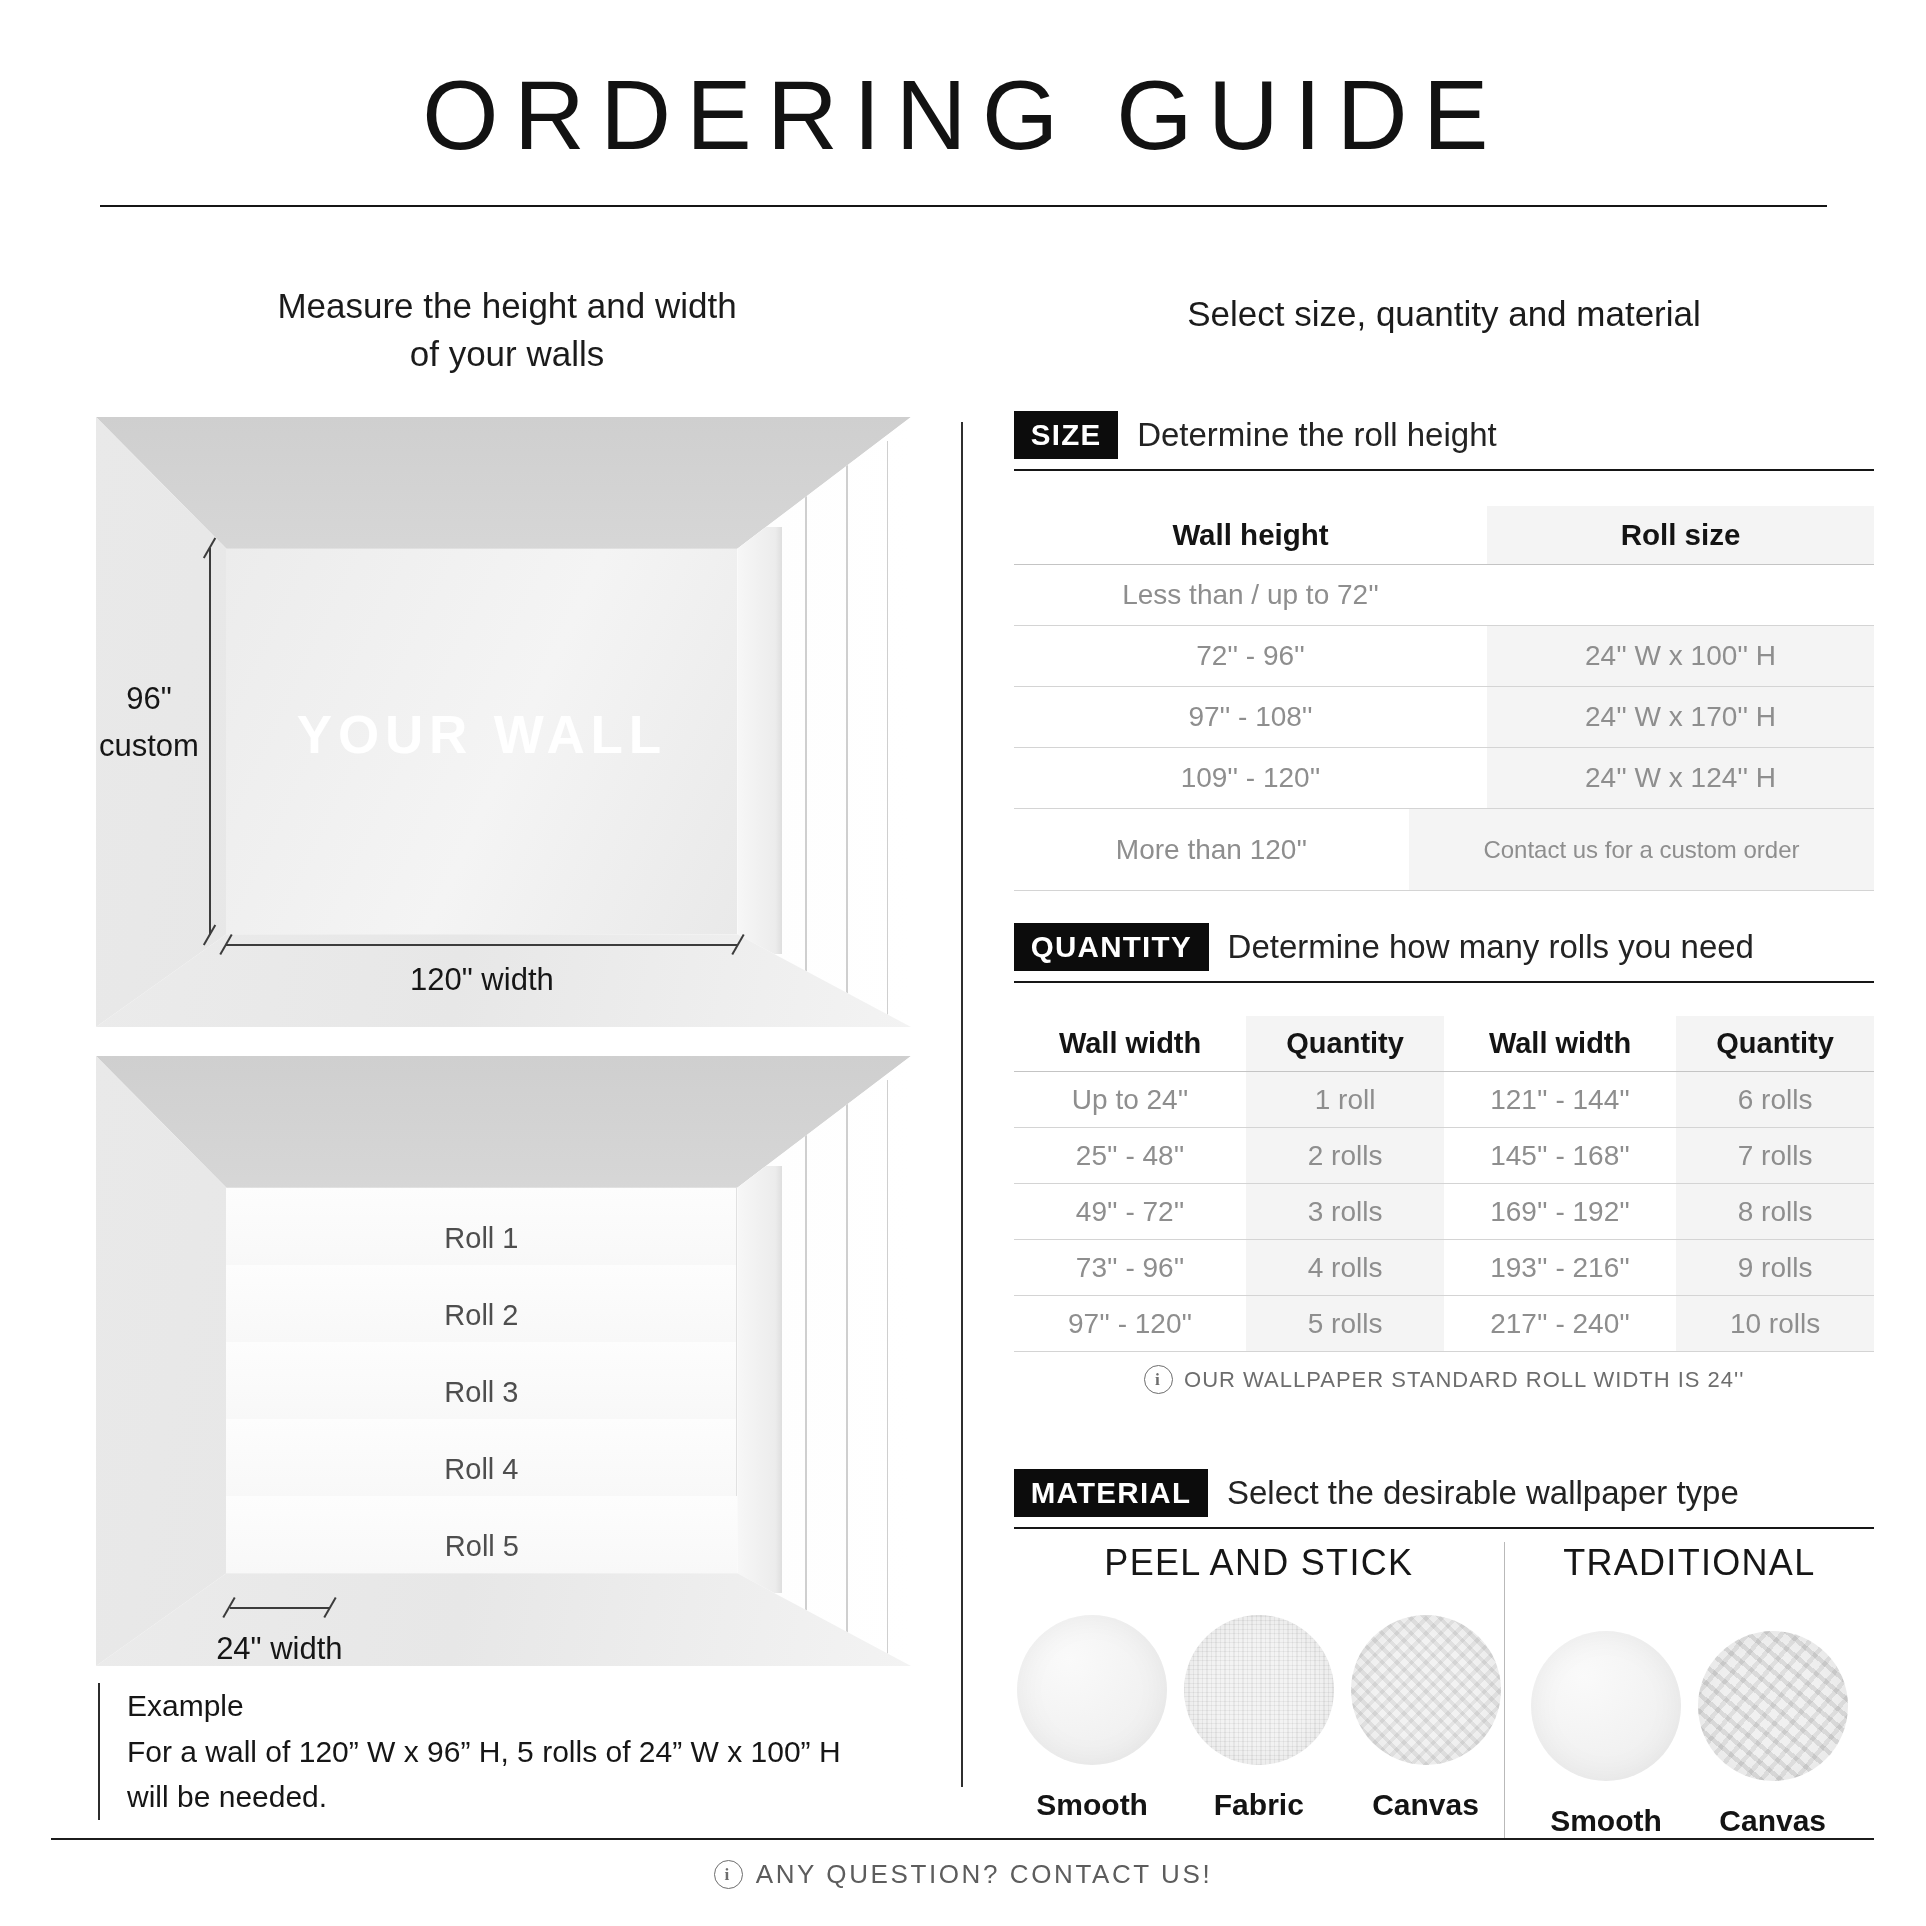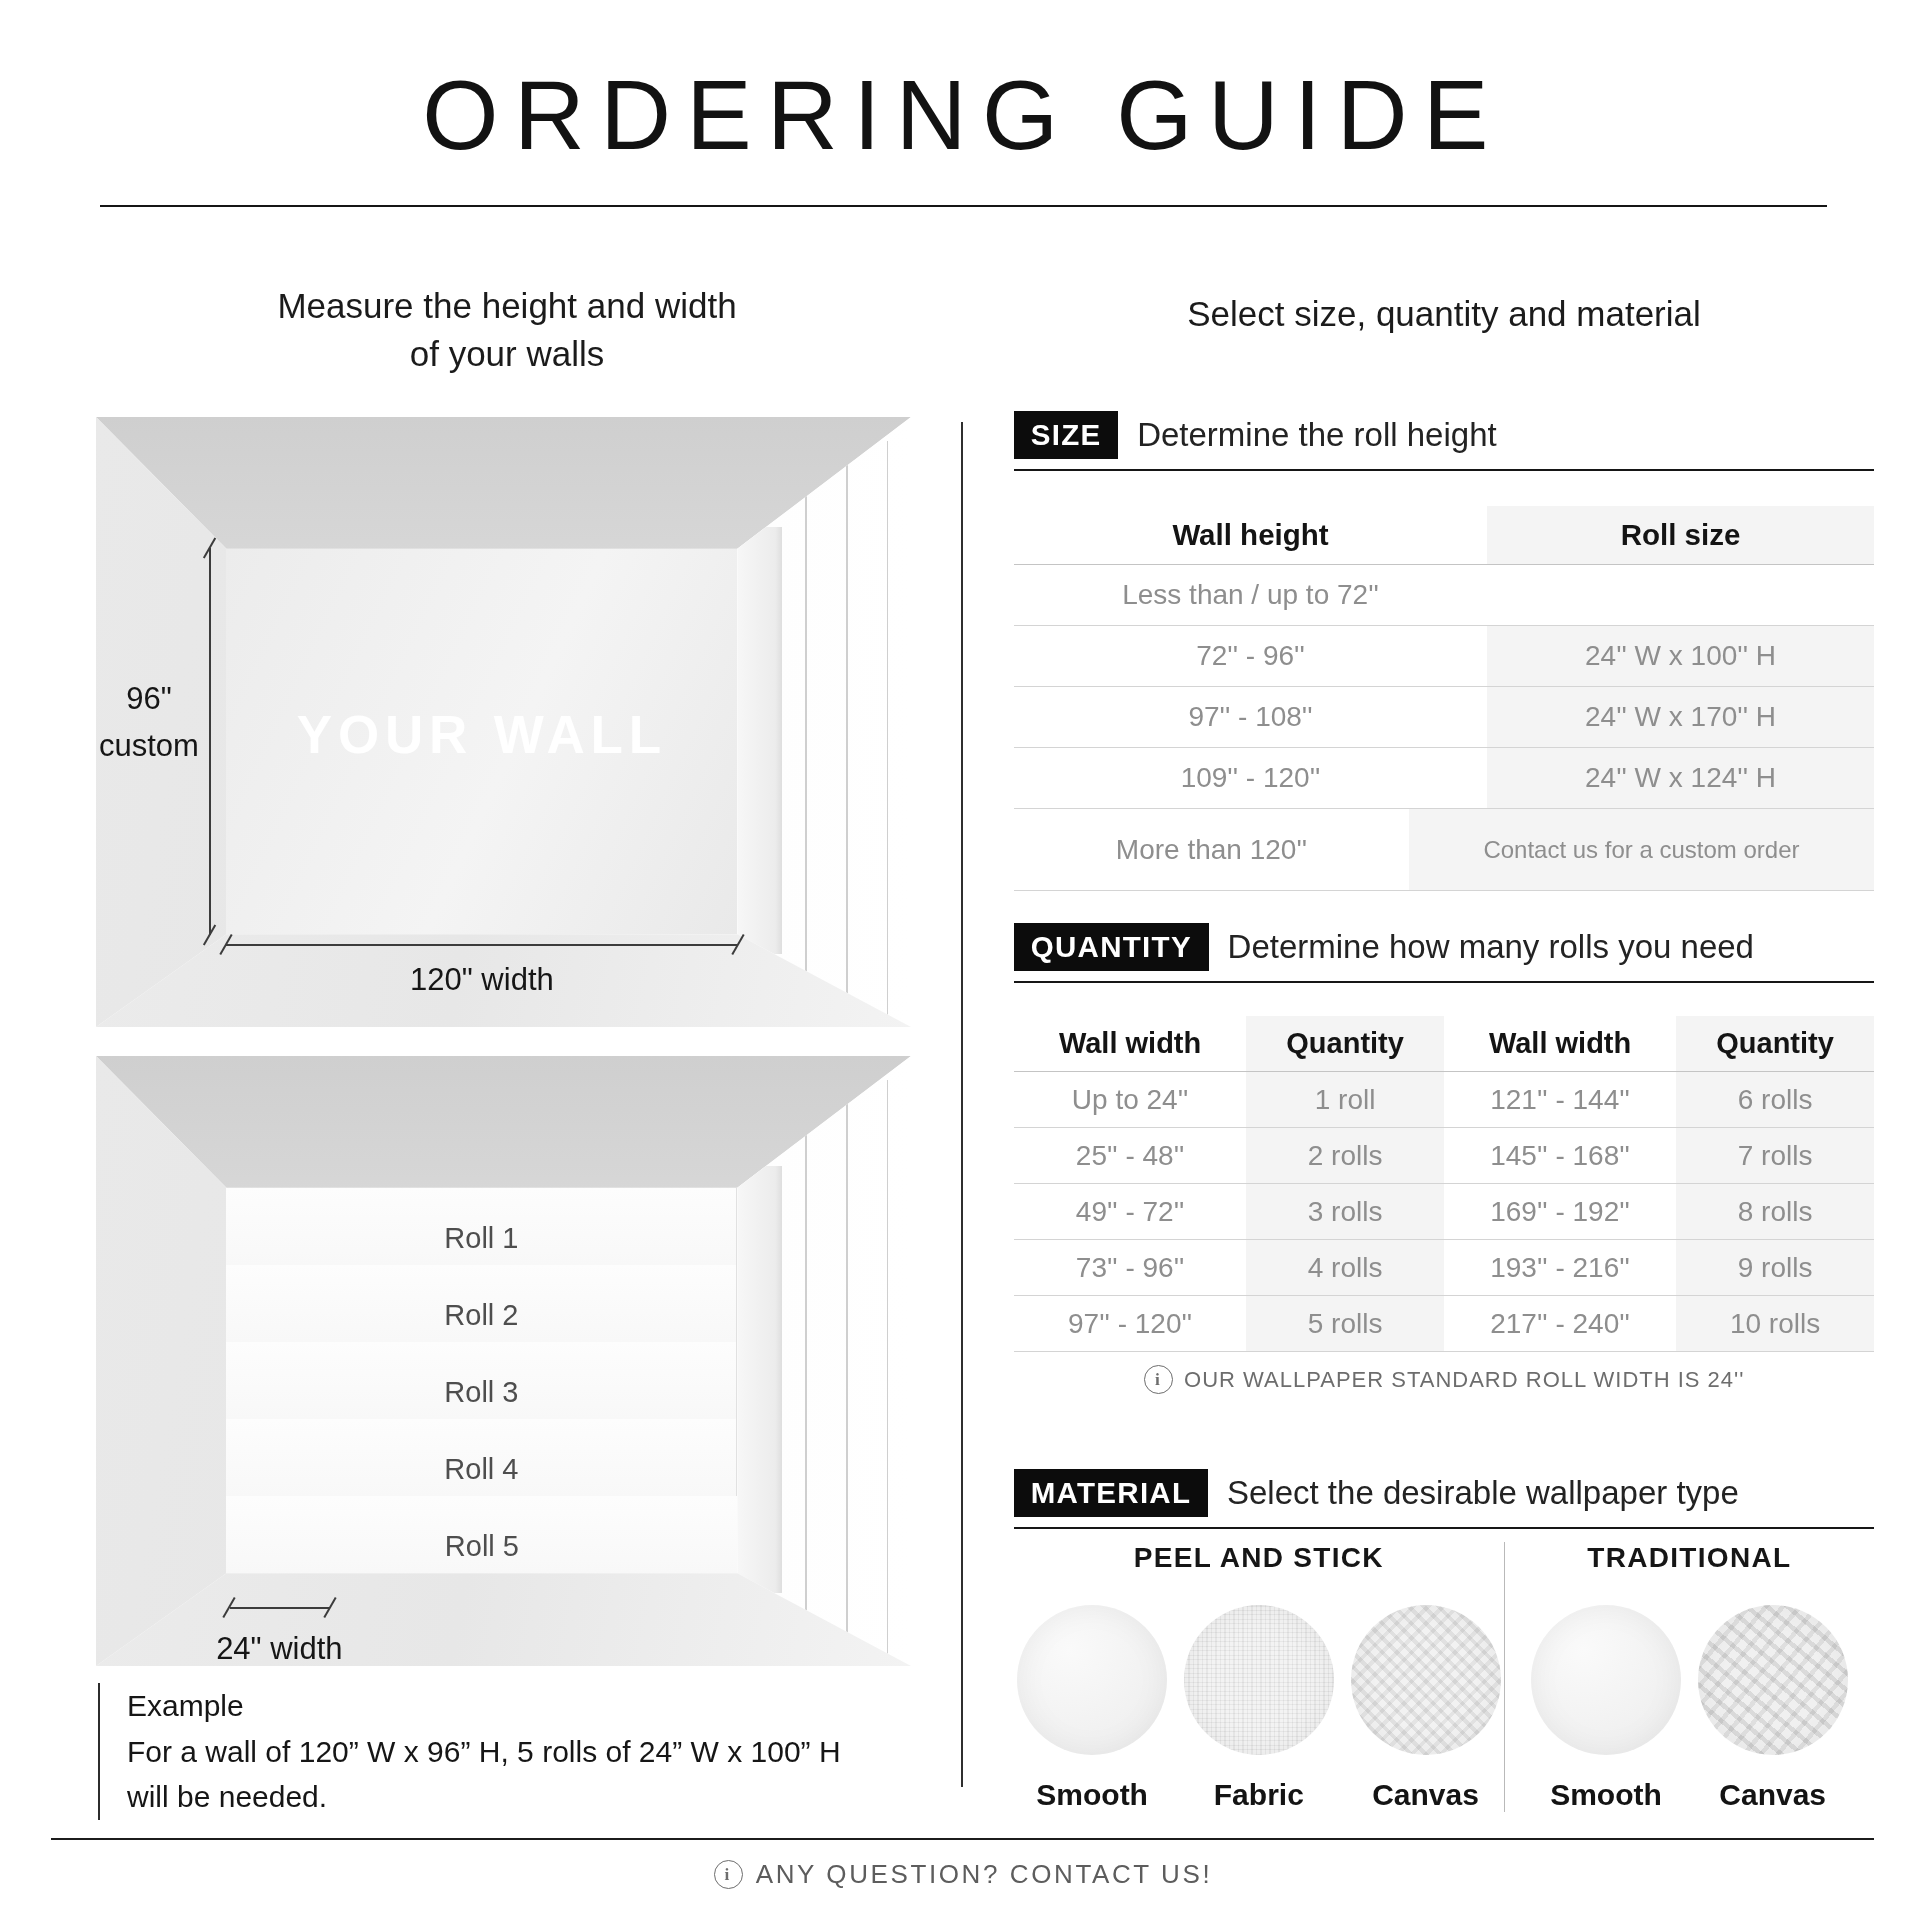--- a/index.html
+++ b/index.html
@@ -107,22 +107,22 @@
     justify-content:center; gap:11.6px; }
 
   .info-icon { display:inline-flex; width:27px; height:27px; border:1.9px solid #6d6d6d; border-radius:50%;
     align-items:center; justify-content:center; font-size:17.3px; font-weight:700; color:#6d6d6d;
     font-family:"Liberation Serif", serif; flex:0 0 auto; }
 
   
   .material-body { position:absolute; left:1014px; top:1542px; width:860px; display:flex; }
   .mat-group { display:flex; flex-direction:column; align-items:center; }
   .mat-group.peel { width:57%; }
-  .mat-group.trad { width:43%; border-left:1.3px solid #b9b9b9; }
-  .mat-title { font-size:28px; font-weight:700; letter-spacing:1.3px; color:#161616; }
+  .mat-group.trad { width:43%; border-left:1.3px solid #b9b9b9;gap:16px; }
+  .mat-title { font-size:36px; font-weight:400; letter-spacing:1.3px; color:#161616; }
   .swatch-row { display:flex; gap:16.7px; margin-top:31px; }
   .swatch-item { display:flex; flex-direction:column; align-items:center; gap:23px; }
   .swatch { width:150px; height:150px; border-radius:50%; box-shadow:inset 0 0 32px rgba(0,0,0,0.05); }
   .tx-smooth { background:radial-gradient(circle at 35% 30%, #fafafa, #f0f0f0 70%, #eaeaea); }
   .tx-fabric { background-color:#f3f3f3;
     background-image:repeating-linear-gradient(0deg, rgba(0,0,0,0.05) 0 1.3px, transparent 1.3px 4.5px),
                      repeating-linear-gradient(90deg, rgba(0,0,0,0.05) 0 1.3px, transparent 1.3px 4.5px); }
   .tx-canvas { background-color:#f2f2f2;
     background-image:repeating-linear-gradient(45deg, rgba(0,0,0,0.07) 0 3.9px, transparent 3.9px 10.3px),
                      repeating-linear-gradient(-45deg, rgba(0,0,0,0.06) 0 3.9px, transparent 3.9px 10.3px); }

